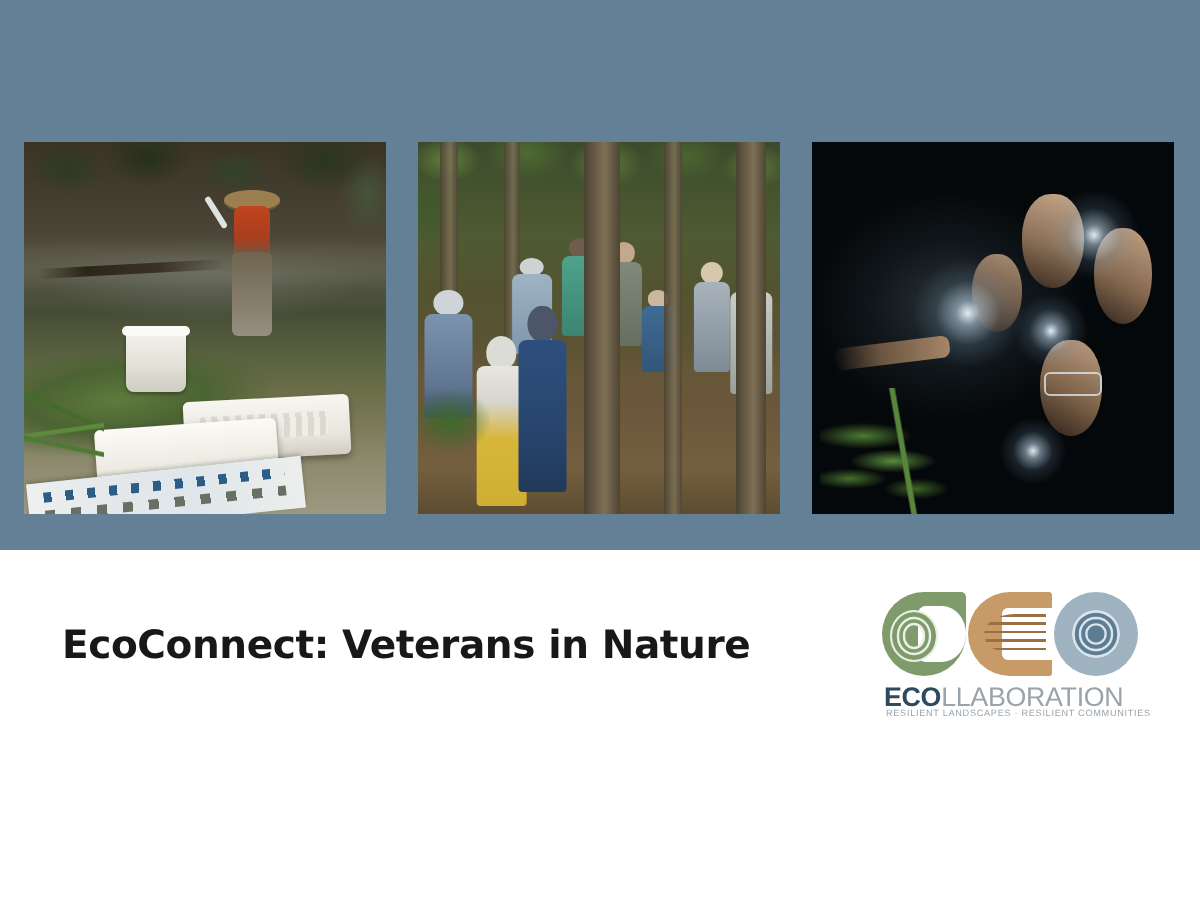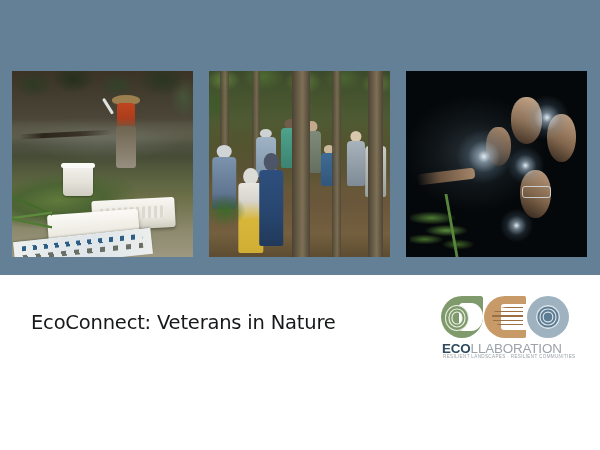--- a/index.html
+++ b/index.html
@@ -299,21 +299,21 @@
     width: 600px;
     height: 175px;
     background: #ffffff;
   }
 
   .slide-title {
     position: absolute;
     left: 31px;
     top: 36px;
     font-size: 19.5px;
-    font-weight: 400;
+    font-weight: 700;
     letter-spacing: -0.2px;
     color: #16181a;
     white-space: nowrap;
     font-family: "DejaVu Sans", "Liberation Sans", sans-serif;
   }
 
   
   .logo {
     position: absolute;
     left: 440px;

